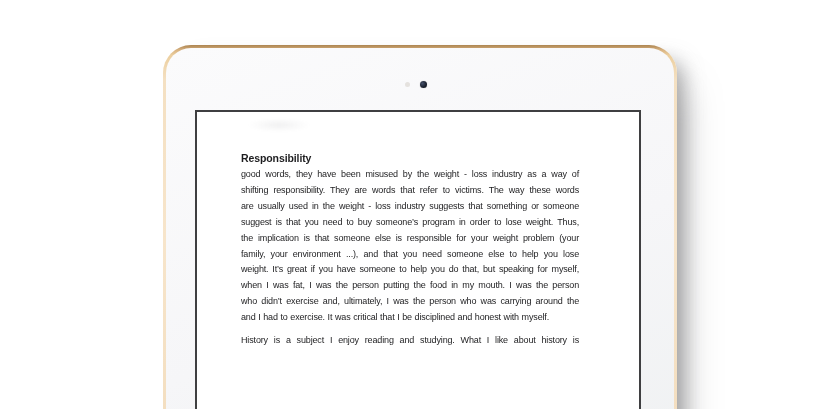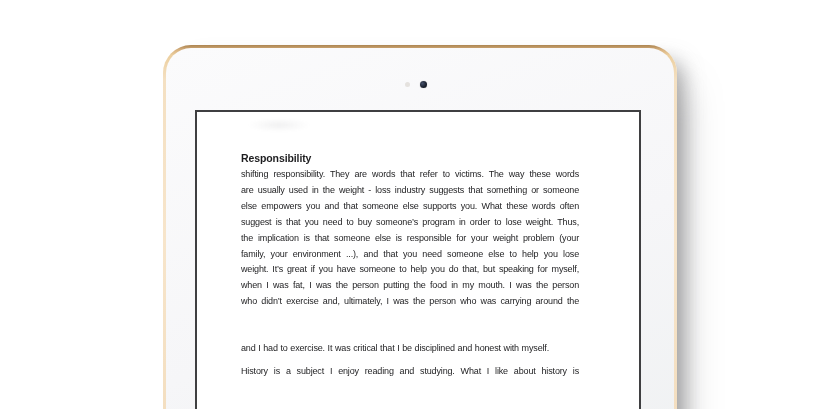--- a/index.html
+++ b/index.html
@@ -97,40 +97,39 @@
     letter-spacing: -0.15px;
     word-spacing: 0.3px;
     line-height: 15.9px;
     white-space: normal;
     text-align: justify;
     text-align-last: justify;
     -moz-text-align-last: justify;
   }
   .para1 .line:last-child {
     text-align-last: left;
-    margin-top: 31px;
     -moz-text-align-last: left;
   }
 </style>
 </head>
 <body>
 
 <div class="stage">
   <div class="device">
     <div class="bezel">
       <div class="sensor"></div>
       <div class="camera"></div>
       <div class="screen">
         <div class="smudge"></div>
         <div class="textcol">
           <h1 class="title">Responsibility</h1>
           <div class="para para1">
+              <div class="line">good words, they have been misused by the weight - loss industry as a way of</div>
               <div class="line">shifting responsibility. They are words that refer to victims. The way these words</div>
               <div class="line">are usually used in the weight - loss industry suggests that something or someone</div>
-              <div class="line">else empowers you and that someone else supports you. What these words often</div>
               <div class="line">suggest is that you need to buy someone’s program in order to lose weight. Thus,</div>
               <div class="line">the implication is that someone else is responsible for your weight problem (your</div>
               <div class="line">family, your environment ...), and that you need someone else to help you lose</div>
               <div class="line">weight. It’s great if you have someone to help you do that, but speaking for myself,</div>
               <div class="line">when I was fat, I was the person putting the food in my mouth. I was the person</div>
               <div class="line">who didn’t exercise and, ultimately, I was the person who was carrying around the</div>
               <div class="line">and I had to exercise. It was critical that I be disciplined and honest with myself.</div>
             </div>
           <div class="para para2">
               <div class="line">History is a subject I enjoy reading and studying. What I like about history is</div>

